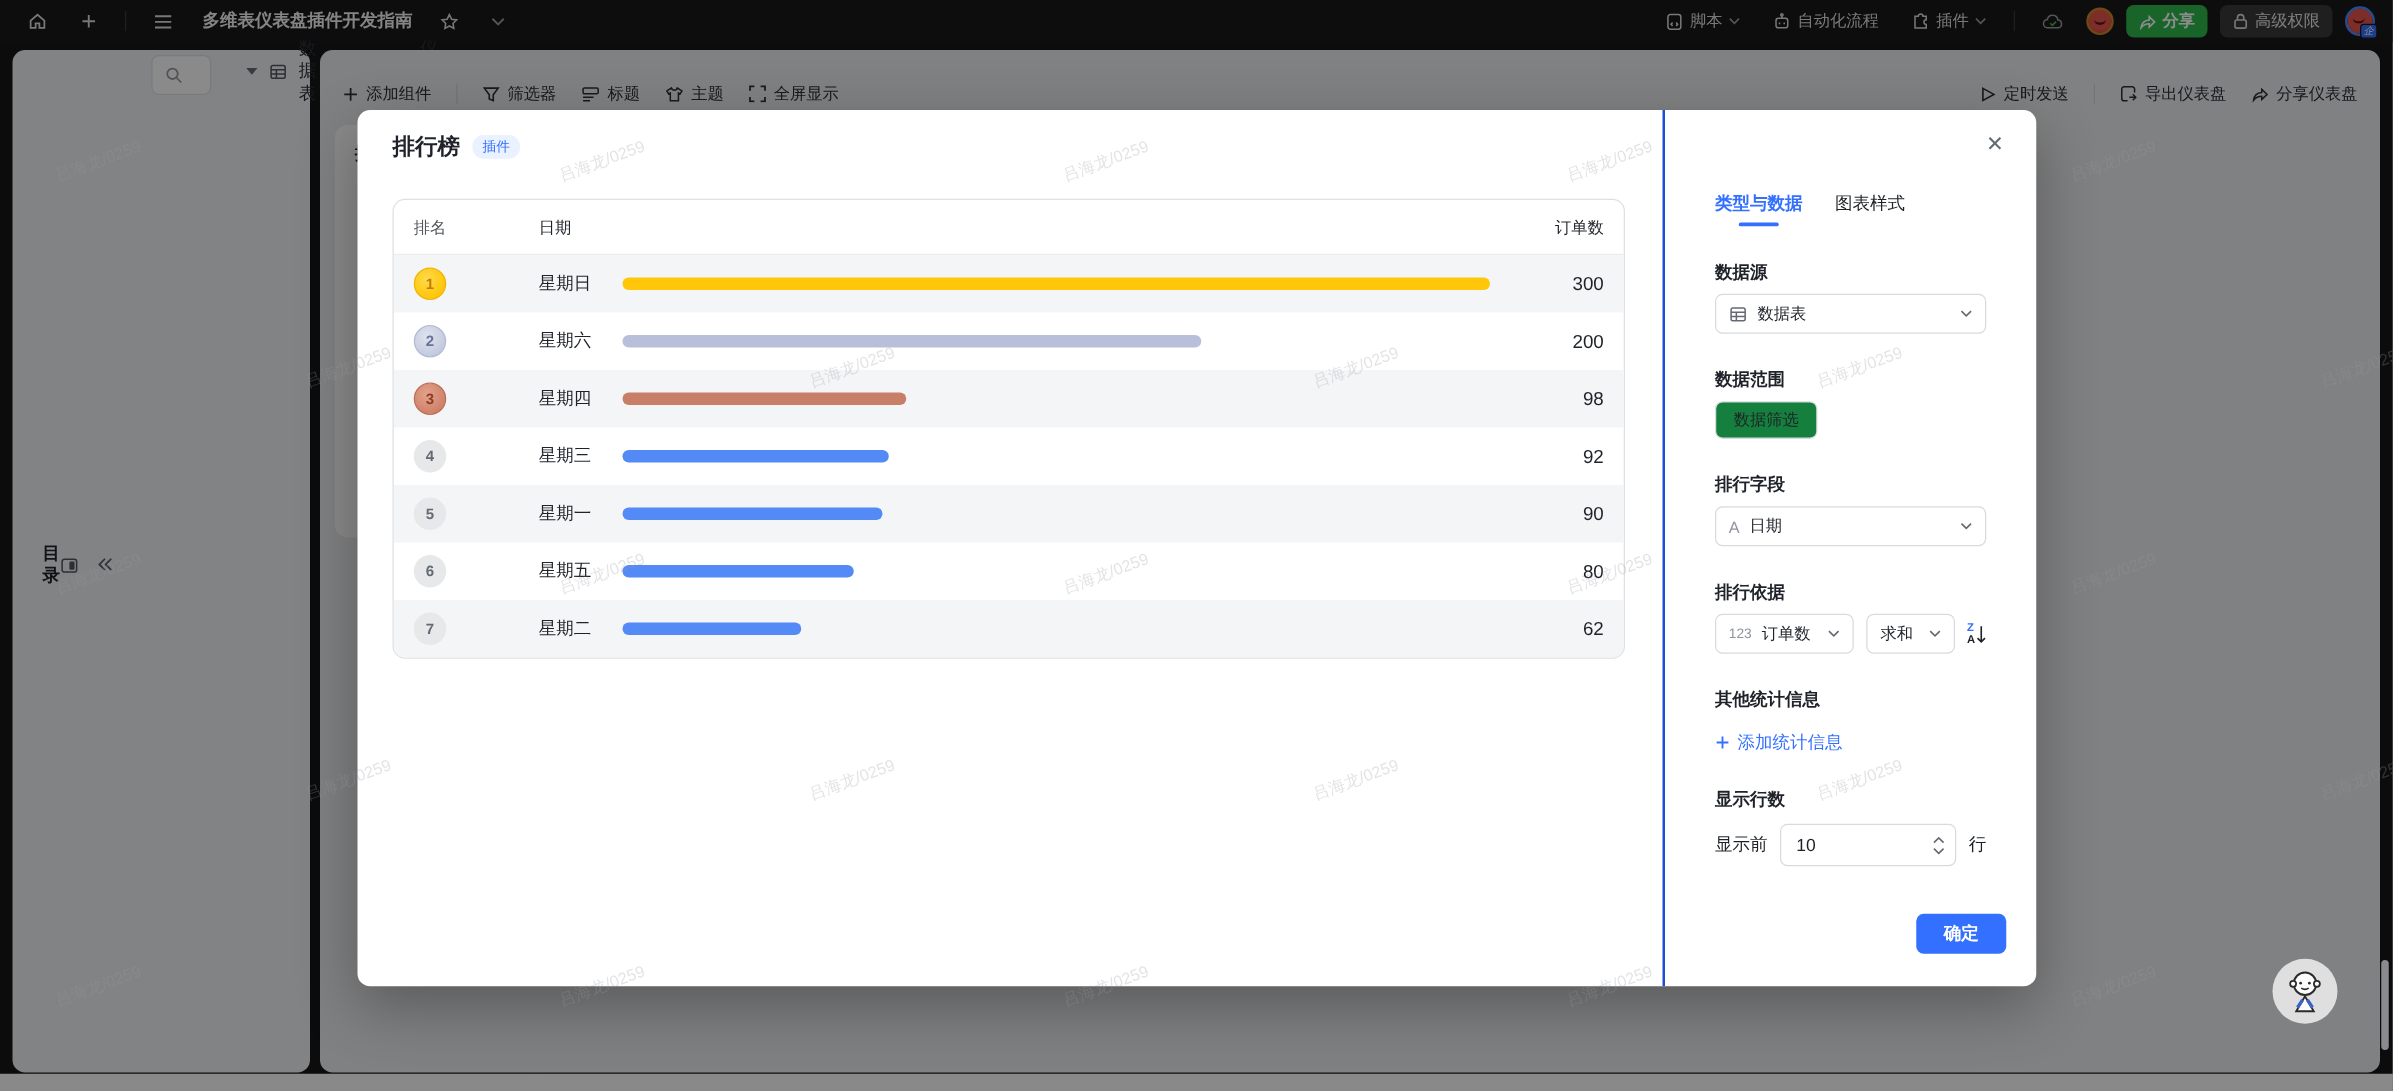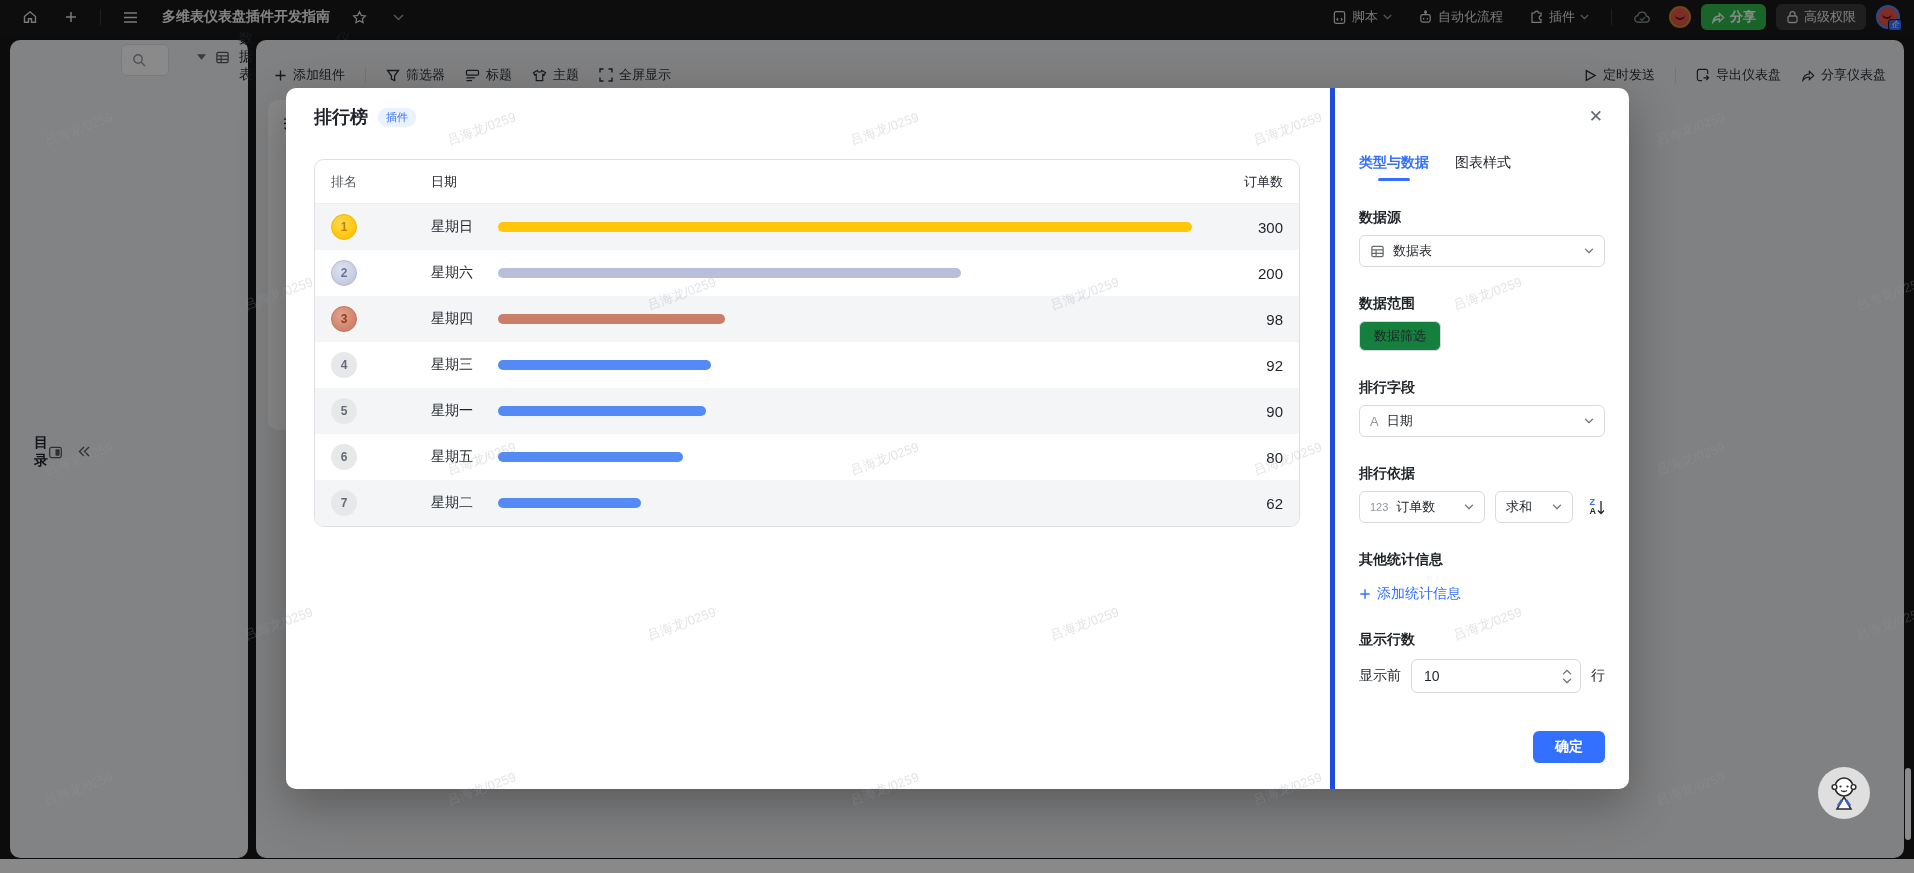--- a/index.html
+++ b/index.html
@@ -87,21 +87,21 @@
   .m-gold{background:radial-gradient(circle at 40% 35%,#FFDA4D,#FFC60A 70%);border:1px solid #EFB400;color:#C47D07;}
   .m-gold::before{display:block;background:#F5695F;}
   .m-gold::after{display:block;background:#F09A57;}
   .m-silver{background:radial-gradient(circle at 40% 35%,#DFE3F0,#C3C9DE 75%);border:1px solid #B2BAD2;color:#68739A;}
   .m-silver::before{display:block;background:#6E9BF7;}
   .m-silver::after{display:block;background:#9DB8F9;}
   .m-bronze{background:radial-gradient(circle at 40% 35%,#E3A28C,#CE8068 75%);border:1px solid #BC6F57;color:#8C3D26;}
   .m-bronze::before{display:block;background:#B8564A;}
   .m-bronze::after{display:block;background:#C97B5A;}
 
-  .md-panel{position:absolute;right:0;top:0;width:299px;height:701px;border-left:5px solid #1d4ed8;padding:0 24px;}
+  .md-panel{position:absolute;right:0;top:0;width:299px;height:701px;border-left:2px solid #1d4ed8;padding:0 40px;}
   .tabs{display:flex;gap:26px;margin-top:66px;font-size:14px;}
   .tab{padding-bottom:9px;cursor:pointer;color:#1F2329;position:relative;}
   .tab.active{color:#3370FF;font-weight:bold;}
   .tab.active::after{content:"";position:absolute;left:50%;transform:translateX(-50%);bottom:0;width:32px;height:3px;
     background:#3370FF;border-radius:2px;}
   .p-label{font-size:14px;font-weight:bold;color:#1F2329;margin-top:28px;}
   .p-select{margin-top:8px;height:32px;border:1px solid #D8DADF;border-radius:6px;display:flex;align-items:center;
     gap:8px;padding:0 10px;font-size:13px;color:#1F2329;cursor:pointer;background:#fff;}
   .p-select .chev{margin-left:auto;color:#646A73;}
   .p-btn{margin-top:8px;height:30px;border:1px solid #D8DADF;border-radius:6px;display:inline-flex;align-items:center;

